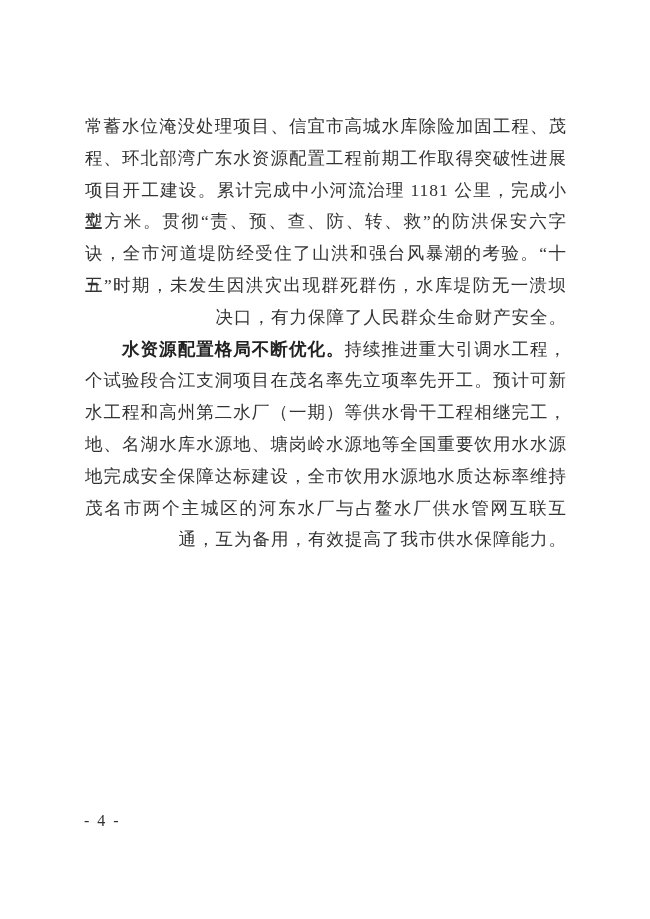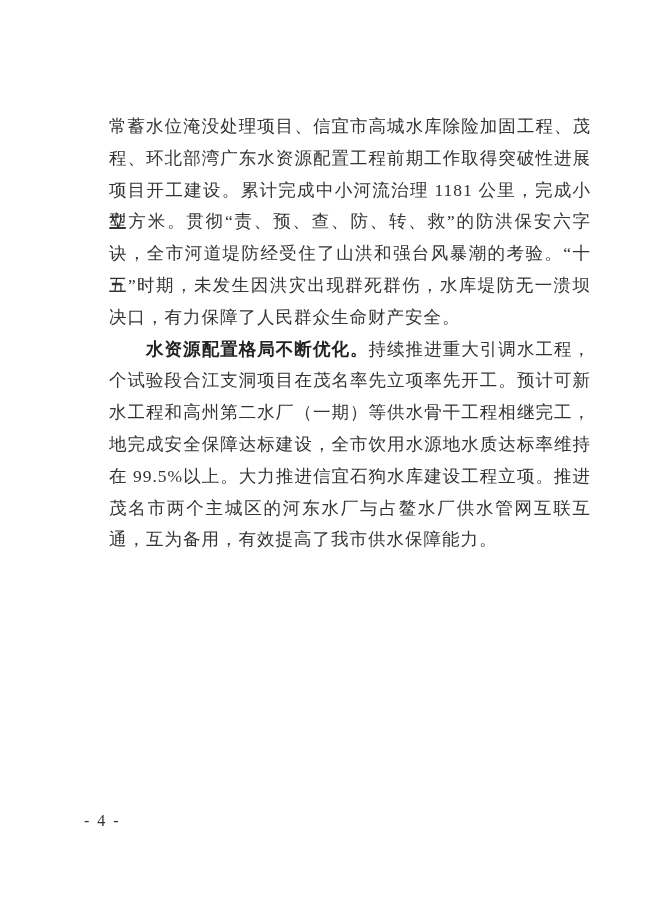--- a/index.html
+++ b/index.html
@@ -18,26 +18,25 @@
   }
   .text-block {
     position: absolute;
     left: 85px;
     top: 111px;
     width: 482px;
     font-size: 17.5px;
     line-height: 31.8px;
     letter-spacing: 1px;
     color: #333333;
-    margin-left: 24px;
   }
   .line {
     height: 31.8px;
     white-space: normal;
-    text-align: left;
+    text-align: right;
   }
   .line.just {
     text-align: justify;
     text-align-last: justify;
   }
   .line.ind {
     text-indent: 37px;
   }
   .seg { font-weight: normal; }
   .seg.bold {
@@ -63,19 +62,19 @@
       <div class="line just"><span class="seg">常蓄水位淹没处理项目、信宜市高城水库除险加固工程、茂</span></div>
       <div class="line just"><span class="seg">程、环北部湾广东水资源配置工程前期工作取得突破性进展</span></div>
       <div class="line just"><span class="seg">项目开工建设。累计完成中小河流治理 1181 公里，完成小型</span></div>
       <div class="line just"><span class="seg">立方米。贯彻“责、预、查、防、转、救”的防洪保安六字</span></div>
       <div class="line just"><span class="seg">诀，全市河道堤防经受住了山洪和强台风暴潮的考验。“十三</span></div>
       <div class="line just"><span class="seg">五”时期，未发生因洪灾出现群死群伤，水库堤防无一溃坝</span></div>
       <div class="line"><span class="seg">决口，有力保障了人民群众生命财产安全。</span></div>
       <div class="line just ind"><span class="seg bold">水资源配置格局不断优化。</span><span class="seg">持续推进重大引调水工程，</span></div>
       <div class="line just"><span class="seg">个试验段合江支洞项目在茂名率先立项率先开工。预计可新</span></div>
       <div class="line just"><span class="seg">水工程和高州第二水厂（一期）等供水骨干工程相继完工，</span></div>
+      <div class="line just"><span class="seg">地、名湖水库水源地、塘岗岭水源地等全国重要饮用水水源</span></div>
       <div class="line just"><span class="seg">地完成安全保障达标建设，全市饮用水源地水质达标率维持</span></div>
-      <div class="line just"><span class="seg">在 99.5%以上。大力推进信宜石狗水库建设工程立项。推进</span></div>
       <div class="line just"><span class="seg">茂名市两个主城区的河东水厂与占鳌水厂供水管网互联互</span></div>
       <div class="line"><span class="seg">通，互为备用，有效提高了我市供水保障能力。</span></div>
     </div>
   <div class="footer-page-number">- 4 -</div>
 </div>
 
 </body></html>

